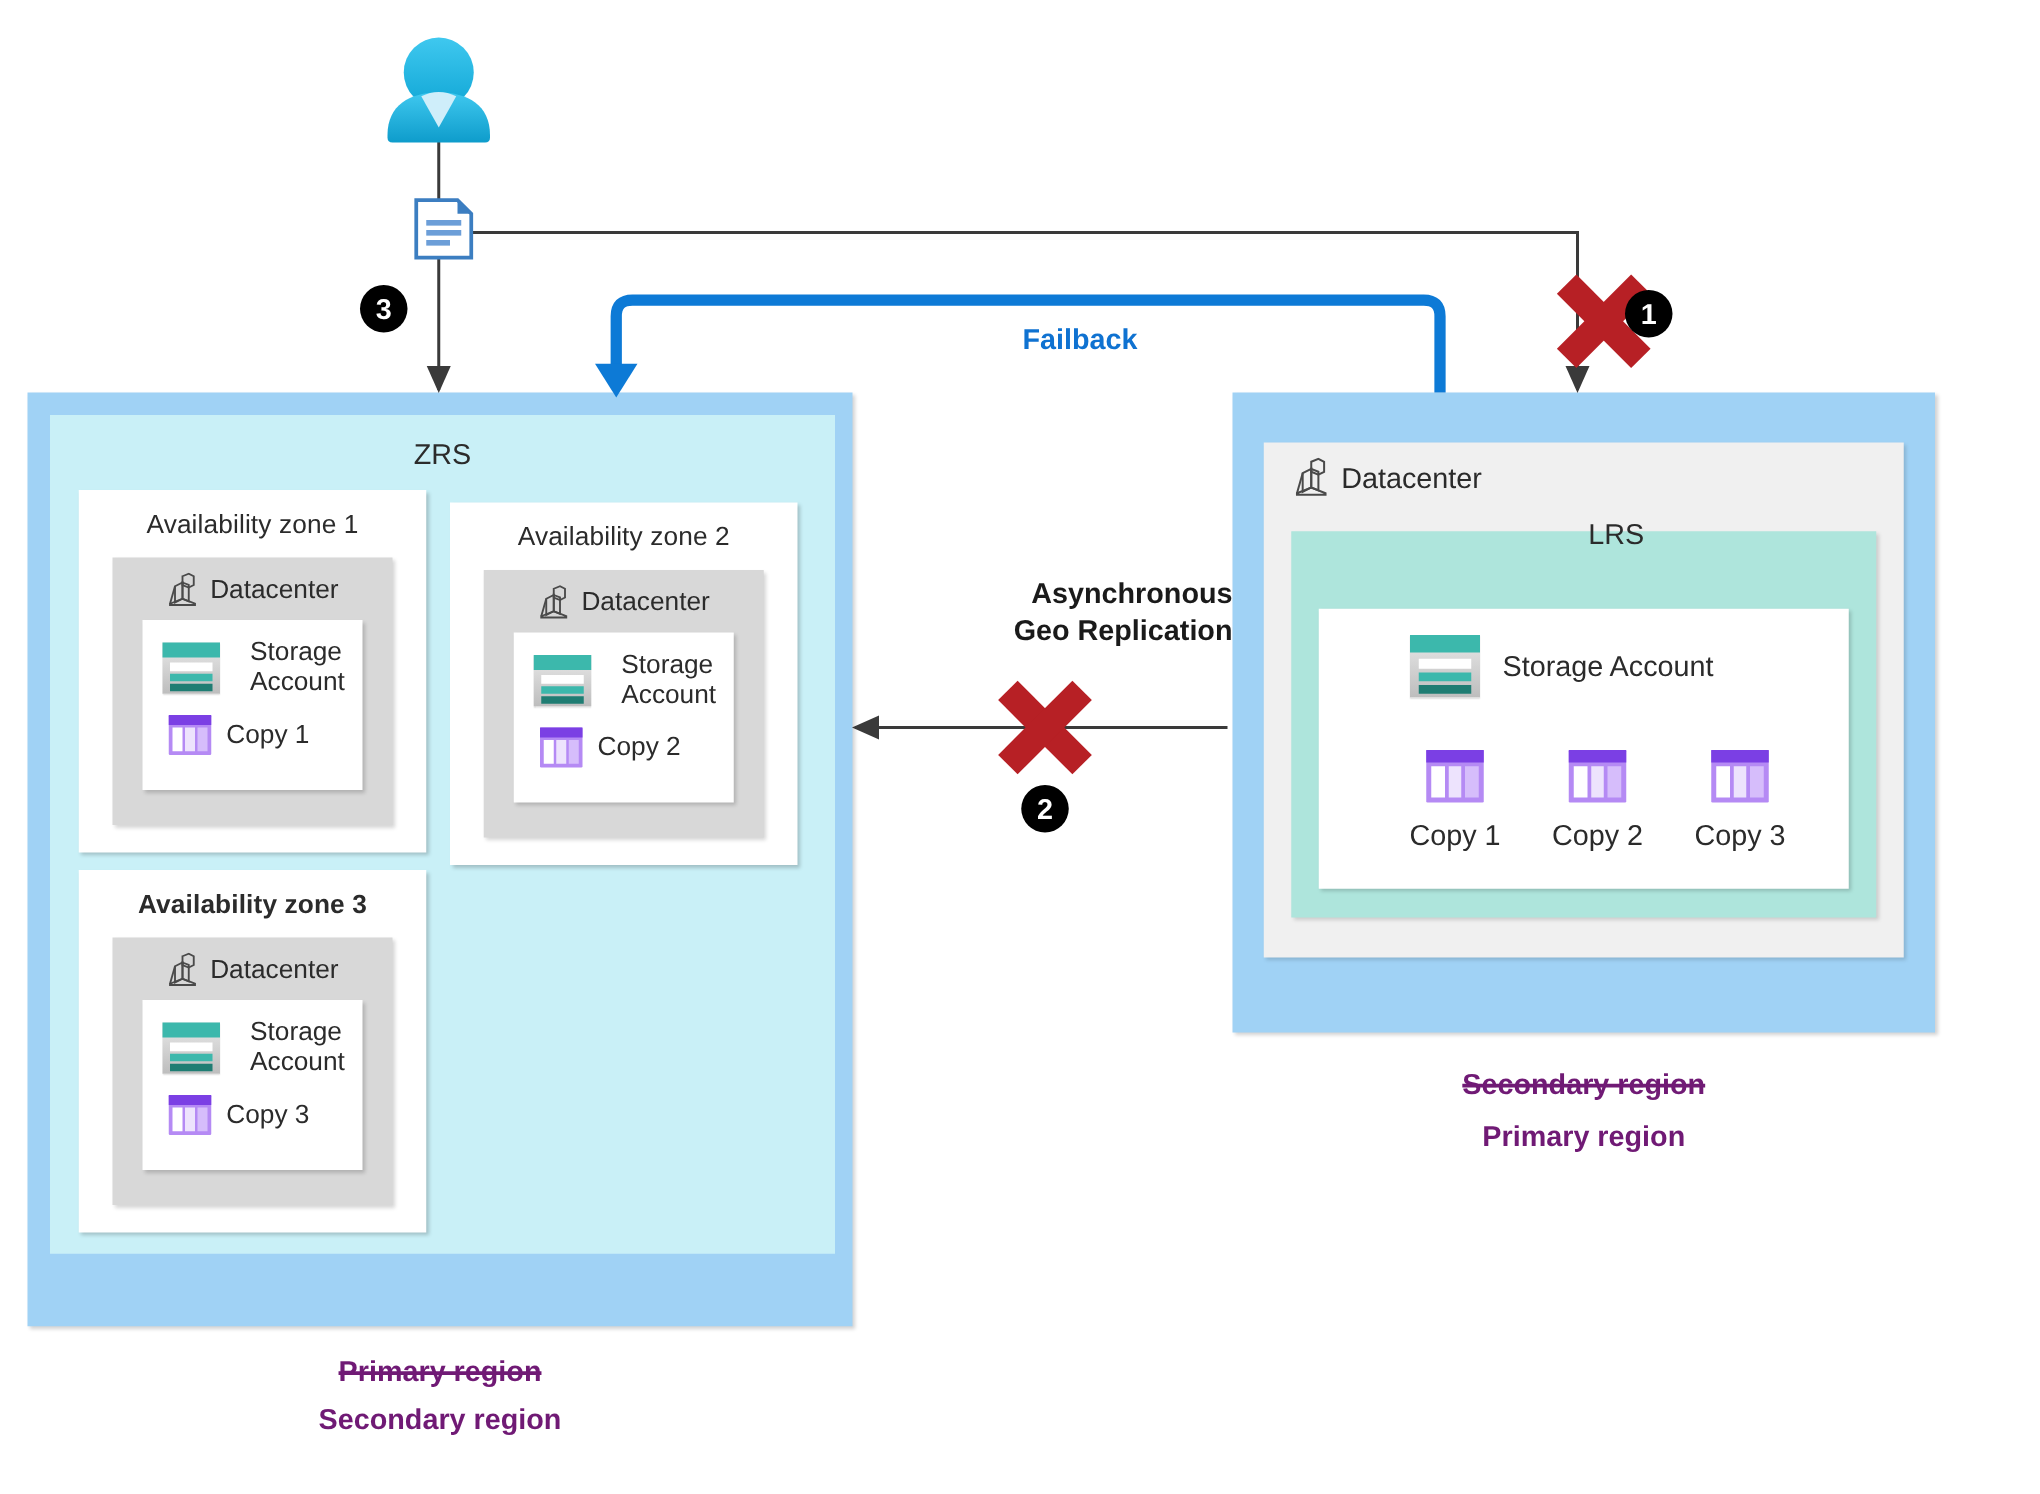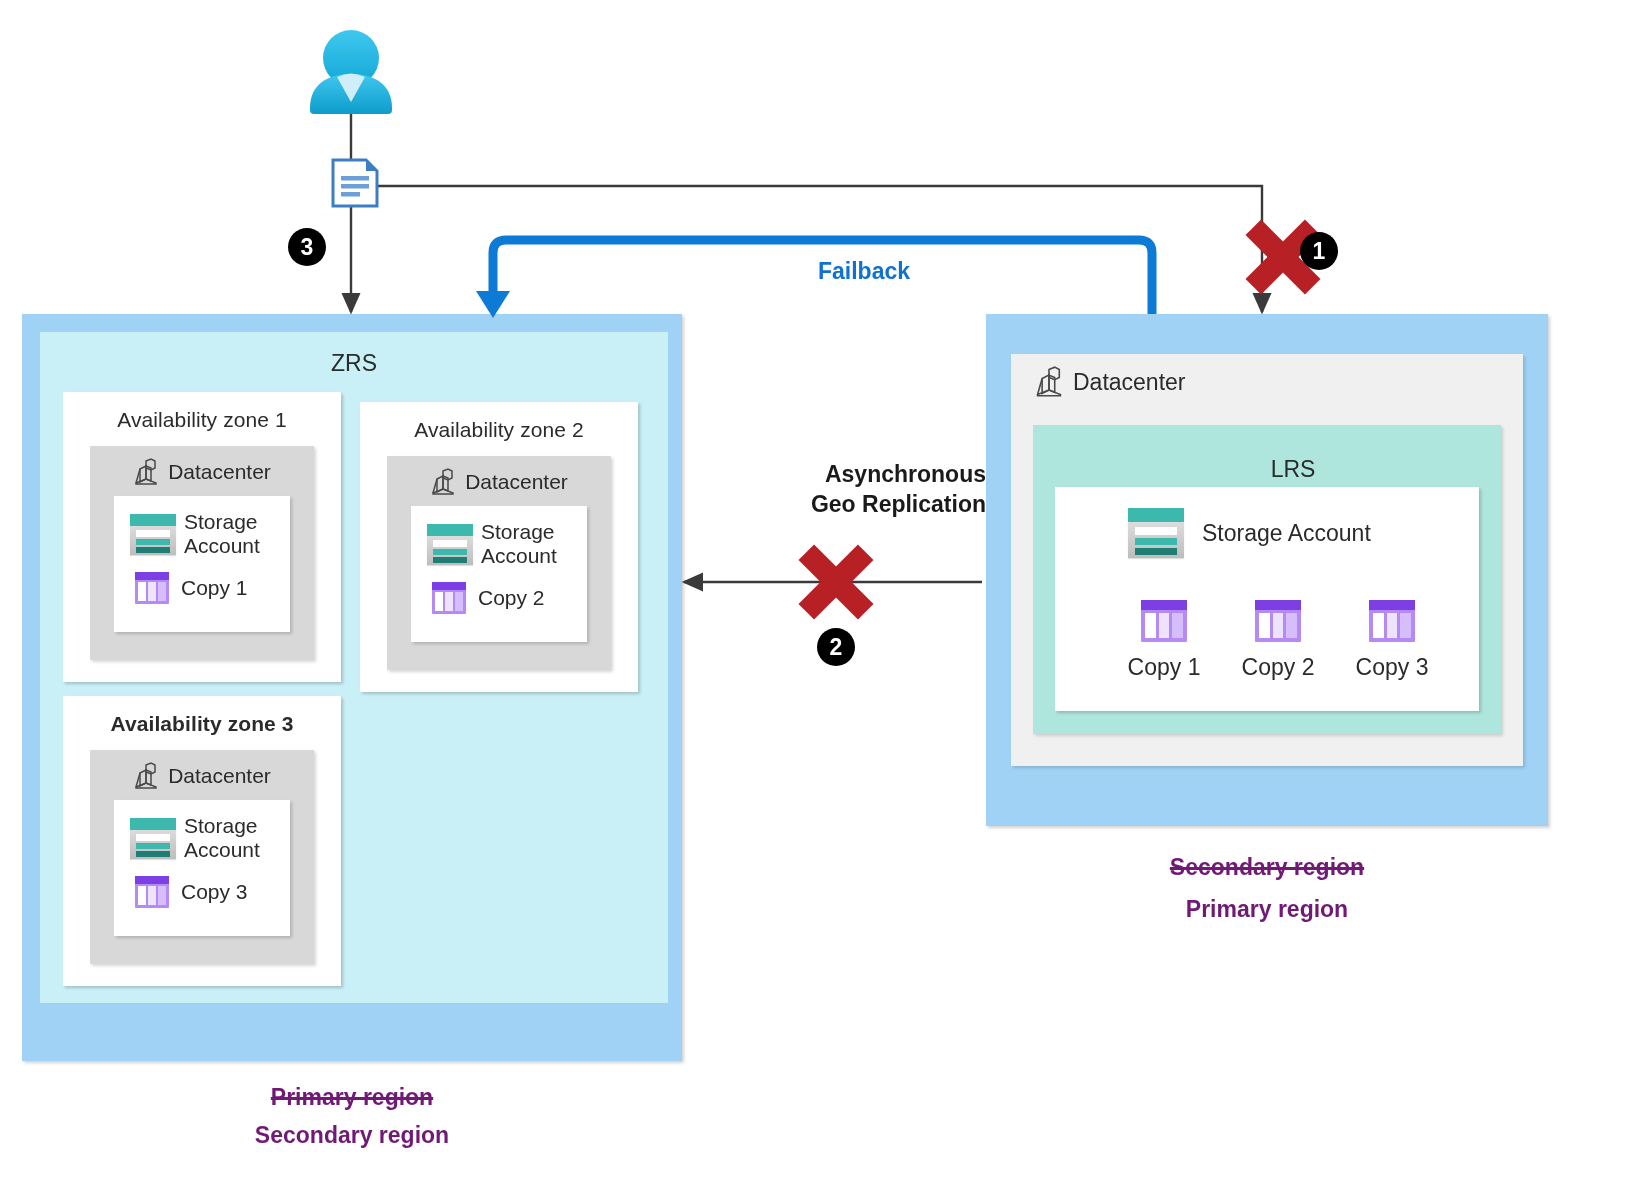--- a/index.html
+++ b/index.html
@@ -111,21 +111,21 @@
   .copy-icon .cols span { flex:1; display:block; }
   .copy-icon .c1 { background:#ffffff; }
   .copy-icon .c2 { background:#ede3fd; }
   .copy-icon .c3 { background:#d6bdfb; }
 
   .copy-icon.small { width: 34px; height: 32px; }
   .copy-icon.small .hdr { height: 8px; }
   .copy-icon.small .cols { left:3px; right:3px; top:10px; bottom:3px; gap:2px; }
 
   .row-icon-label {
-    display: flex; align-items: center; gap: 8px;
+    display: flex; align-items: center; gap: 24px;
     font-size: 21px; color: #2b2b2b;
   }
 
   
   .region-label {
     position: absolute;
     text-align: center;
     font-size: 23px;
     font-weight: bold;
     color: #701a75;
@@ -316,21 +316,21 @@
         <path d="M13 8 L18 10 L18 23 L13 21 Z"></path>
         <path d="M13 3 L18 1 L22 3 L22 10 L18 12 L13 10 Z"></path>
         <path d="M3 25 L13 21 L23 25 L23 26 L3 26 Z"></path>
         <path d="M3 25 L7 11"></path>
       </g>
     </svg>
     <span>Datacenter</span>
   </div>
 
   <div class="abs lrs-box" style="left:1033px; top:425px; width:468px; height:309px;"></div>
-  <div class="abs lrs-title" style="left:1033px; top:456px; width:520px;">LRS</div>
+  <div class="abs lrs-title" style="left:1033px; top:414px; width:520px;">LRS</div>
 
   <div class="abs inner-white" style="left:1055px; top:487px; width:424px; height:224px;"></div>
 
   <div class="abs row-icon-label" style="left:1128px; top:508px; gap:18px; font-size:23px;">
     <span class="sa-icon">
       <i class="sa-bar-top"></i>
         <i class="sa-bar-w"></i>
         <i class="sa-bar-m"></i>
         <i class="sa-bar-d"></i>
     </span>

